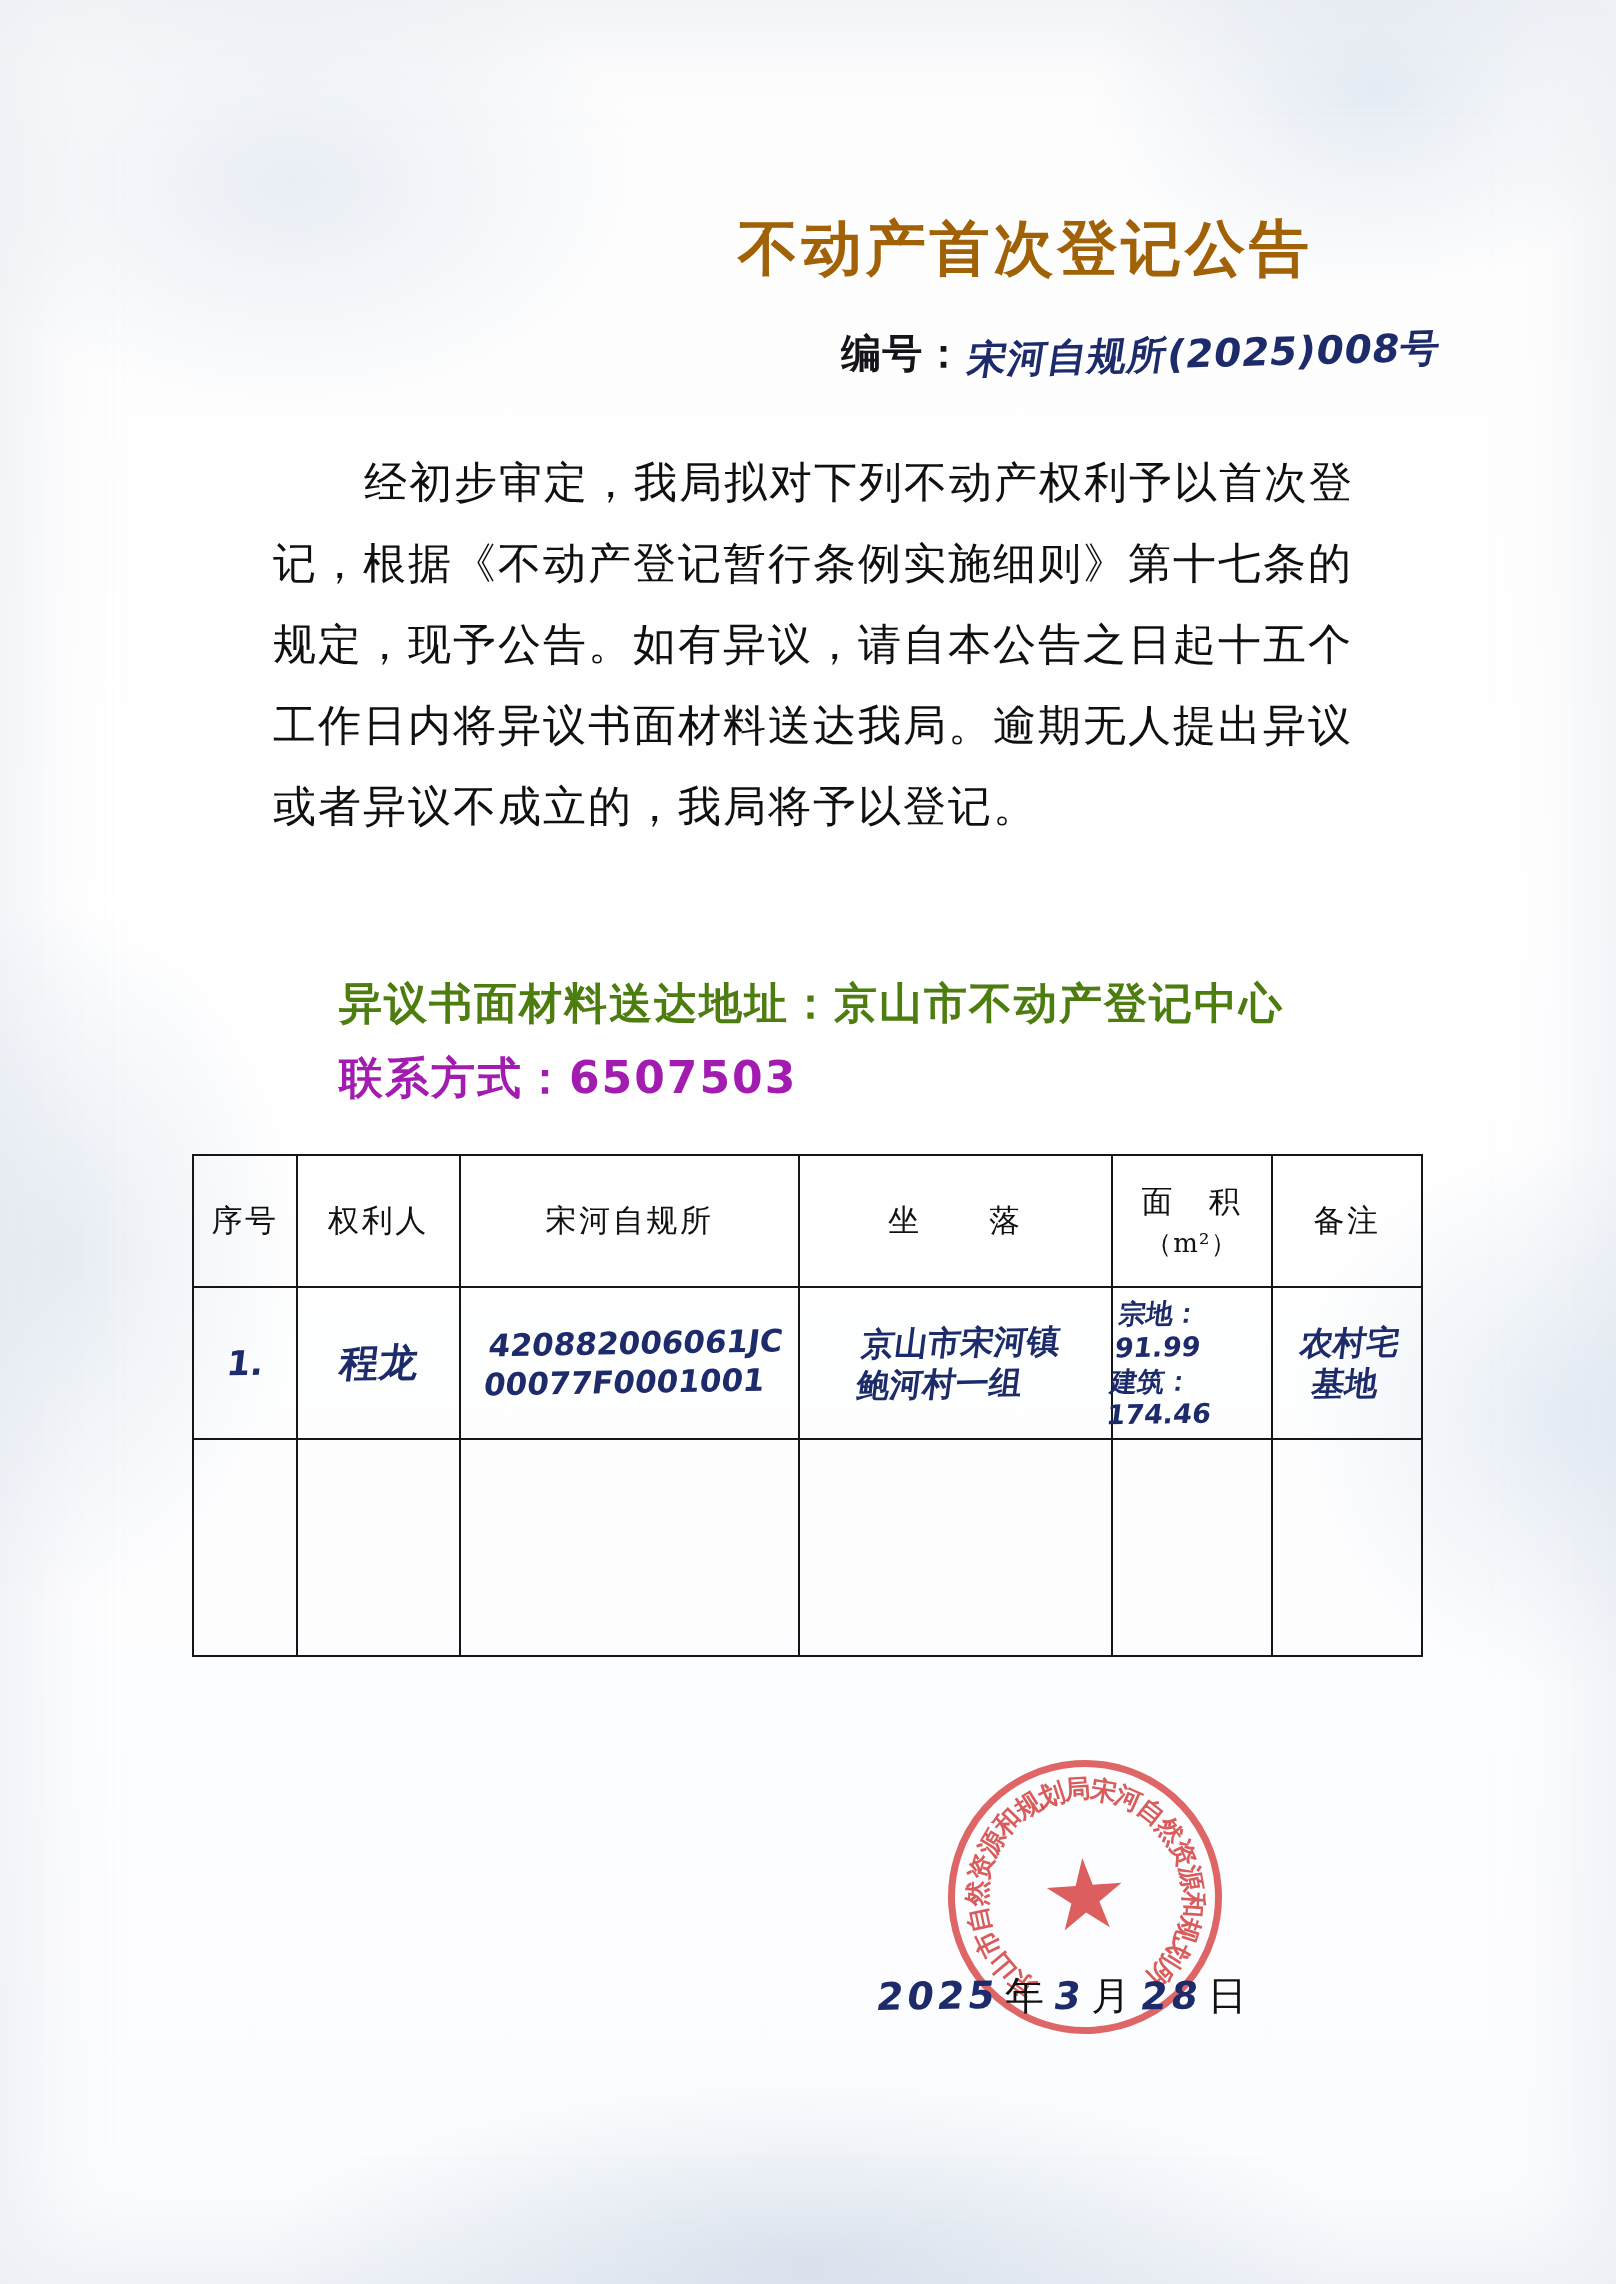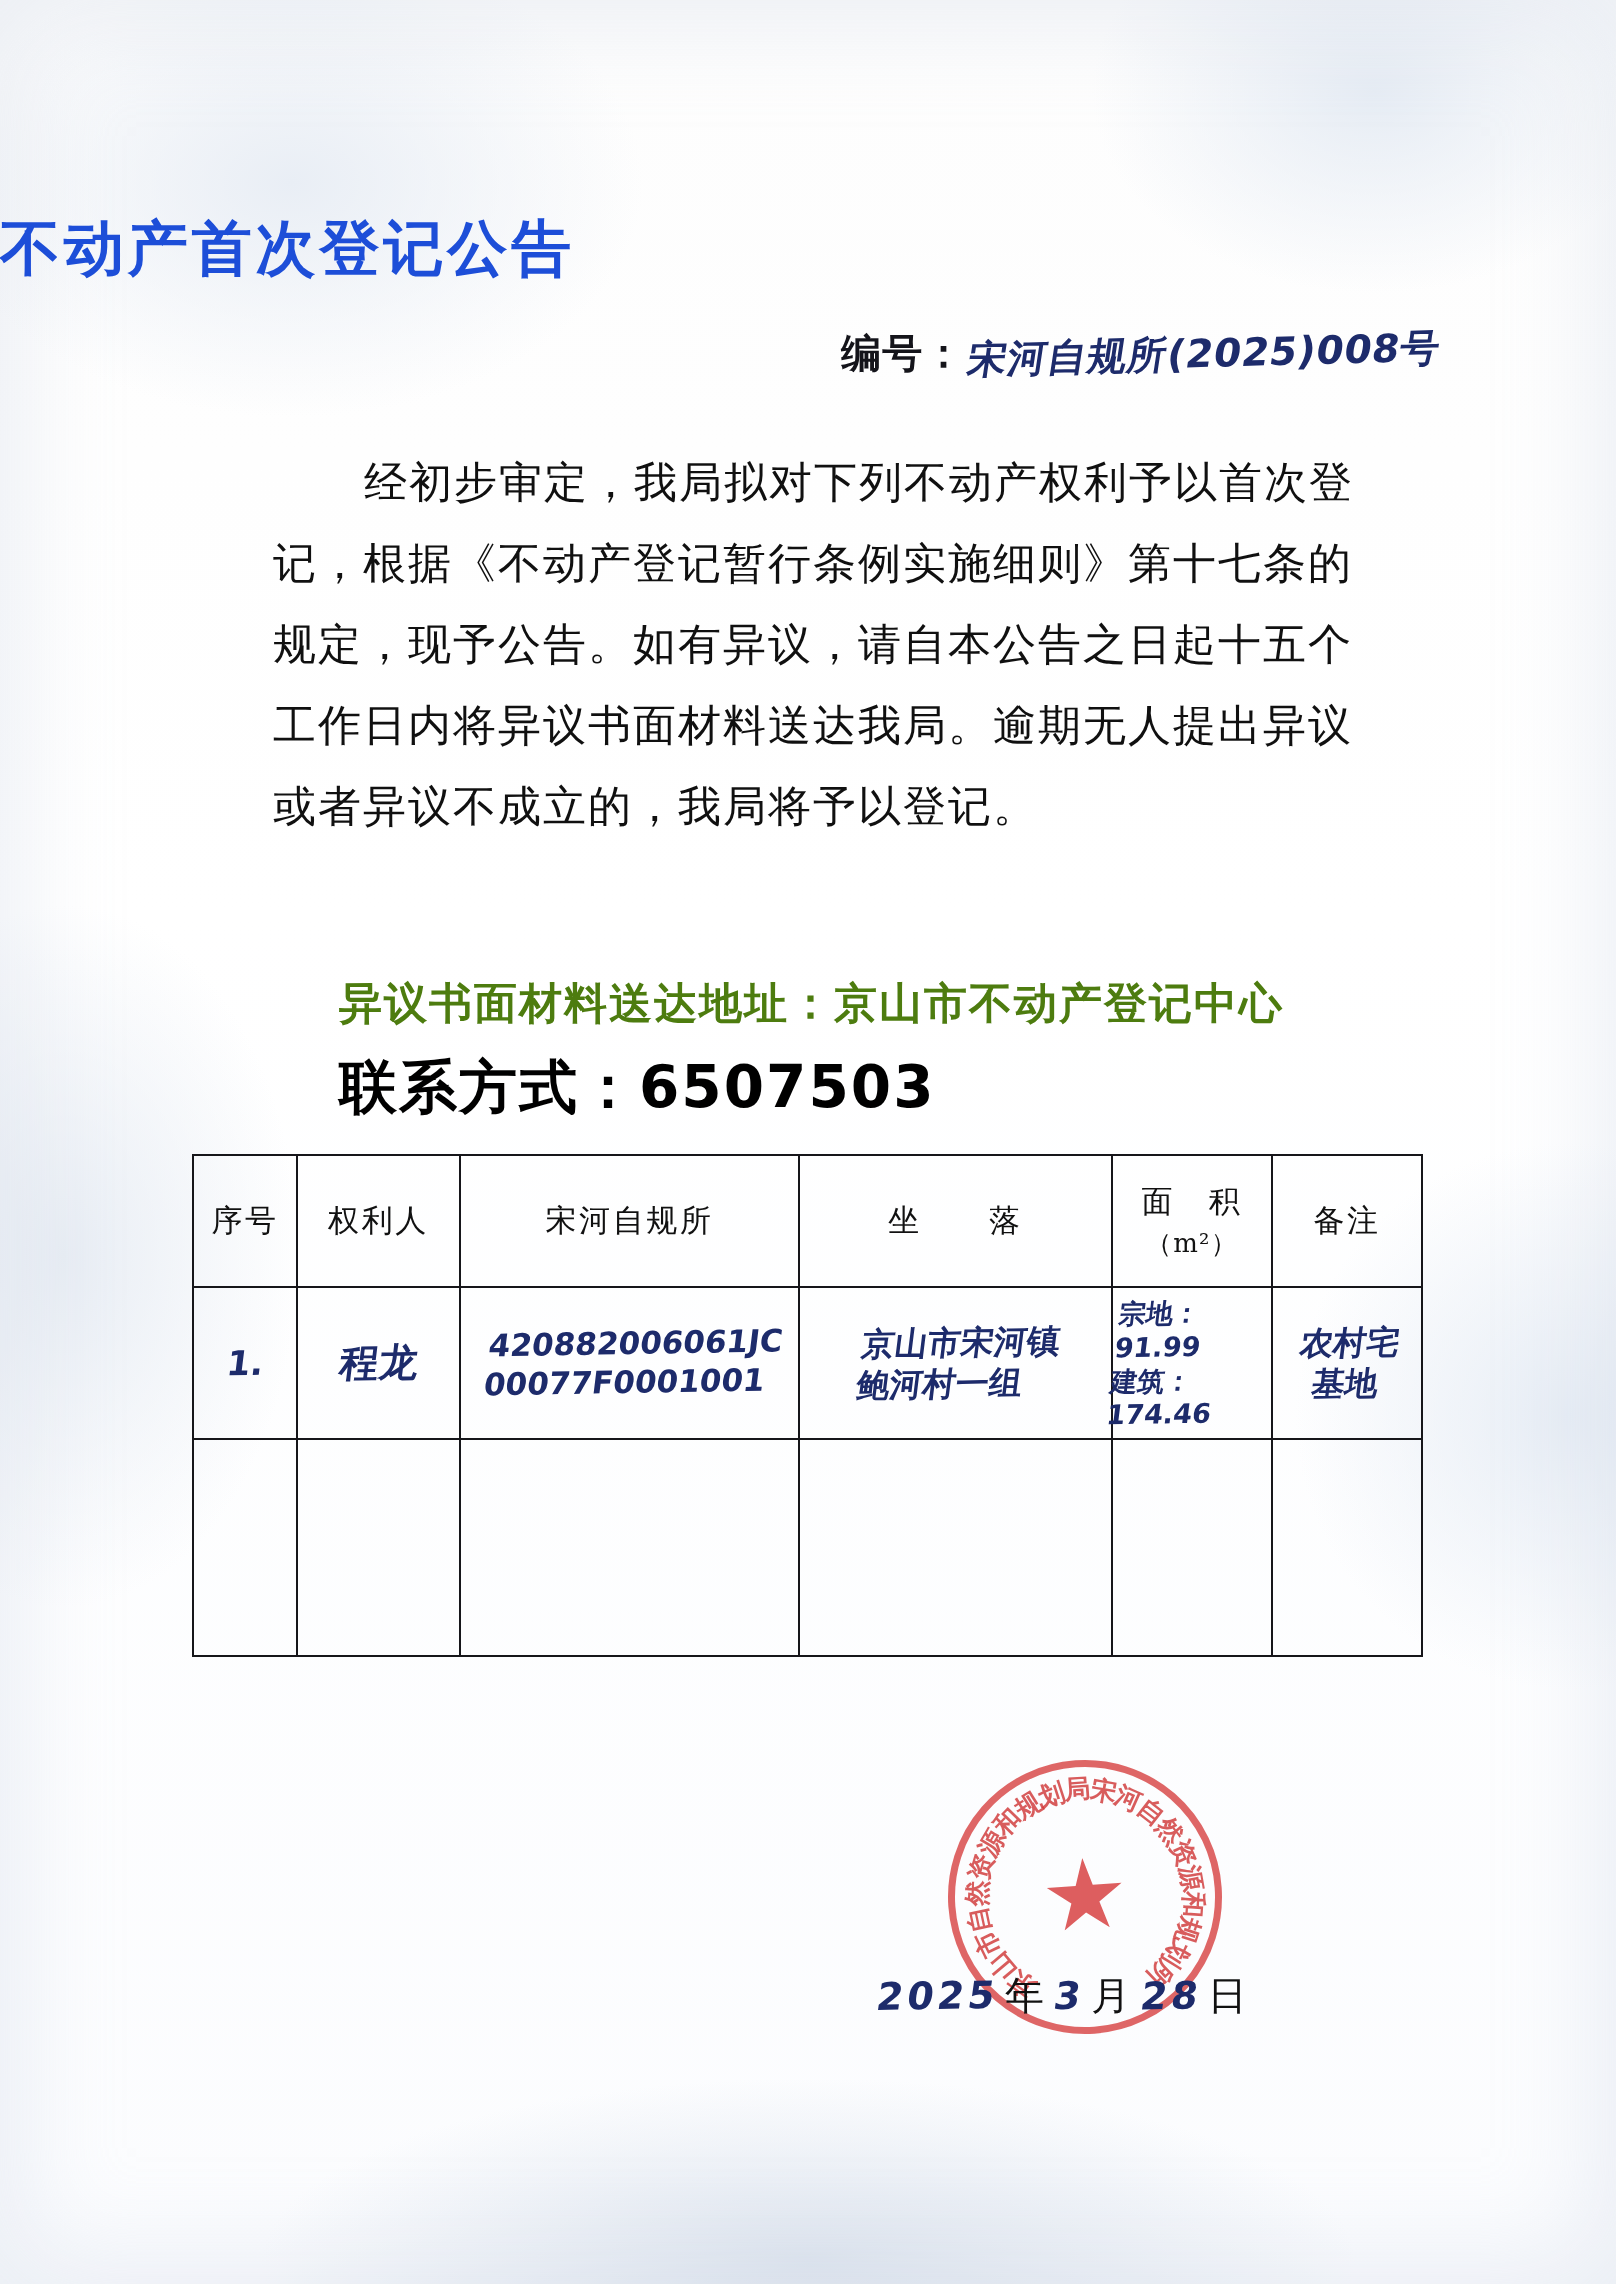--- a/index.html
+++ b/index.html
@@ -38,26 +38,26 @@
     position: absolute;
     left: 0; top: 0; right: 0; bottom: 0;
   }
 
   
   .doc-title {
     position: absolute;
     top: 209px;
     left: 0;
     width: 1313px;
-    text-align: left;
+    text-align: right;
     font-family: "DejaVu Sans", sans-serif;
     font-weight: bold;
     font-size: 60px;
     letter-spacing: 3.9px;
-    color: #1d4ed8;
+    color: #a16207;
   }
 
   
   .serial-row {
     position: absolute;
     top: 326px;
     left: 841px;
     display: flex;
     align-items: baseline;
     color: #1a2a6e;
@@ -110,23 +110,23 @@
     letter-spacing: 2px;
     color: #4d7c0f;
     margin-top: 23px;
   }
   .phone-line {
     position: absolute;
     left: 339px;
     top: 1049px;
     font-family: "DejaVu Sans", sans-serif;
     font-weight: bold;
-    font-size: 58px;
+    font-size: 44px;
     letter-spacing: 2px;
-    color: #000000;
+    color: #a21caf;
   }
 
   
   .tbl {
     position: absolute;
     left: 192px;
     top: 1154px;
     width: 1229px;
     border-collapse: collapse;
     table-layout: fixed;

